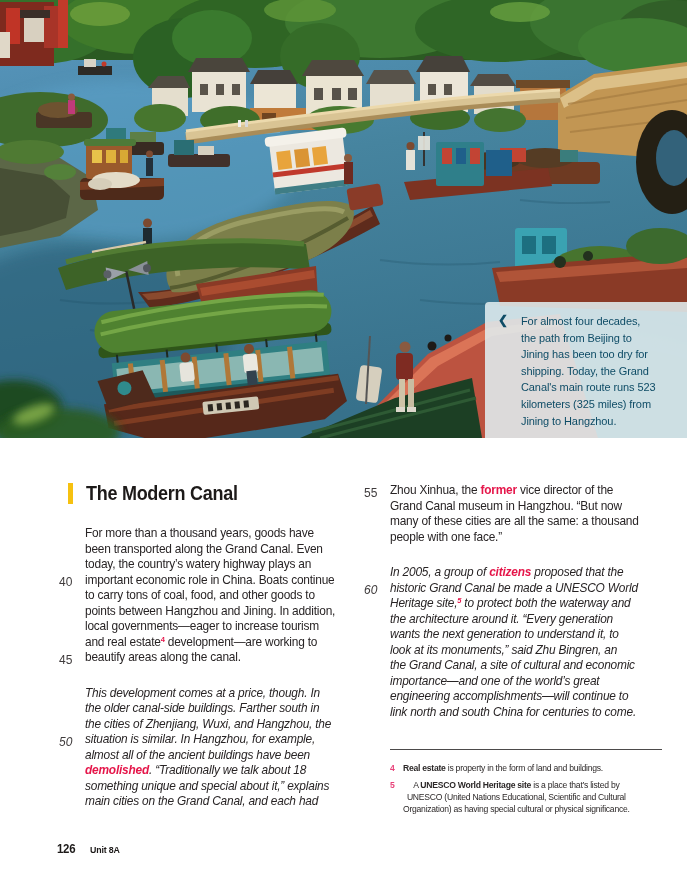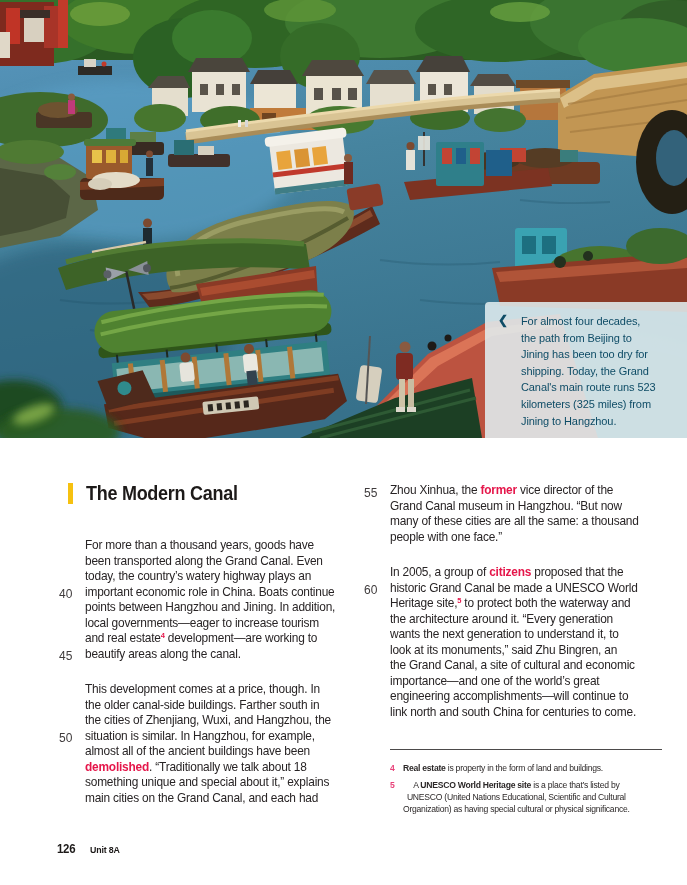--- a/index.html
+++ b/index.html
@@ -23,23 +23,23 @@
   
   .heading-row{position:absolute;left:68px;top:481px;display:flex;align-items:center;height:24px;}
   .heading-bar{width:5px;height:21px;background:#f6c110;margin-right:13px;flex:none;}
   .page-title{
     font-size:20px;font-weight:bold;color:#1d1a19;letter-spacing:-0.3px;white-space:nowrap;
     display:inline-block;transform:scaleX(0.9);transform-origin:0 50%;
   }
   
   .col{position:absolute;width:280px;font-size:11.9px;line-height:15.5px;
        color:#282425;letter-spacing:-0.2px;}
-  .col-left{left:85px;top:538px;}
+  .col-left{left:85px;top:526px;}
   .col-right{left:390px;top:483px;}
-  .para + .para{margin-top:20px;}
+  .para + .para{margin-top:20px;font-style:italic;}
   .line{white-space:nowrap;position:relative;height:15.5px;}
   .linenum{
     position:absolute;left:-26px;top:2.5px;font-size:12px;color:#3f3b3c;
     letter-spacing:0;font-weight:normal;
   }
   .hl{color:#e5164a;font-weight:bold;}
   .sup{color:#e5164a;font-weight:bold;font-size:7.5px;vertical-align:4px;line-height:0;}
   .b{font-weight:bold;}
   
   .fn-rule{position:absolute;left:390px;top:749px;width:272px;height:0;border-top:1.4px solid #4c4a4a;}
@@ -326,20 +326,21 @@
     <span class="heading-bar"></span>
     <span class="page-title">The Modern Canal</span>
   </div>
 
   <div class="col col-left">
       <div class="para">
         <div class="line"><span>For more than a thousand years, goods have</span></div>
         <div class="line"><span>been transported along the Grand Canal. Even</span></div>
         <div class="line"><span>today, the country’s watery highway plays an</span></div>
         <div class="line"><span class="linenum">40</span><span>important economic role in China. Boats continue</span></div>
+        <div class="line"><span>to carry tons of coal, food, and other goods to</span></div>
         <div class="line"><span>points between Hangzhou and Jining. In addition,</span></div>
         <div class="line"><span>local governments—eager to increase tourism</span></div>
         <div class="line"><span>and real estate</span><span class="sup">4</span><span> development—are working to</span></div>
         <div class="line"><span class="linenum">45</span><span>beautify areas along the canal.</span></div>
       </div>
       <div class="para">
         <div class="line"><span>This development comes at a price, though. In</span></div>
         <div class="line"><span>the older canal-side buildings. Farther south in</span></div>
         <div class="line"><span>the cities of Zhenjiang, Wuxi, and Hangzhou, the</span></div>
         <div class="line"><span class="linenum">50</span><span>situation is similar. In Hangzhou, for example,</span></div>

